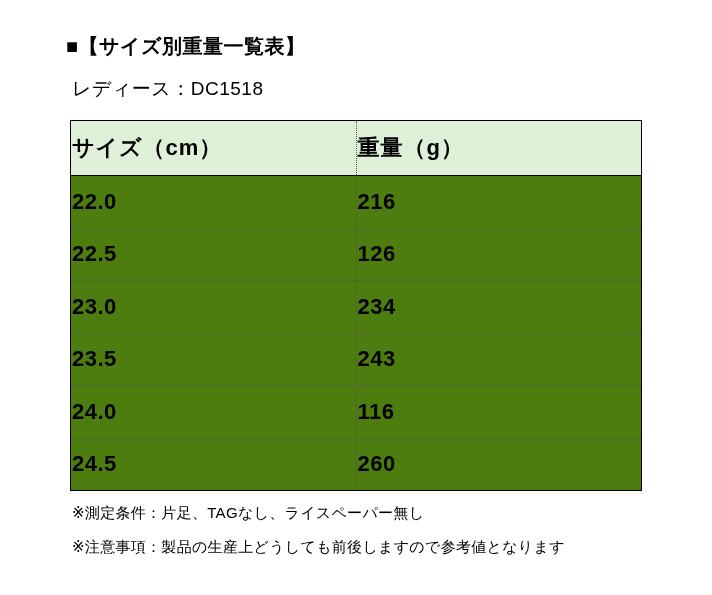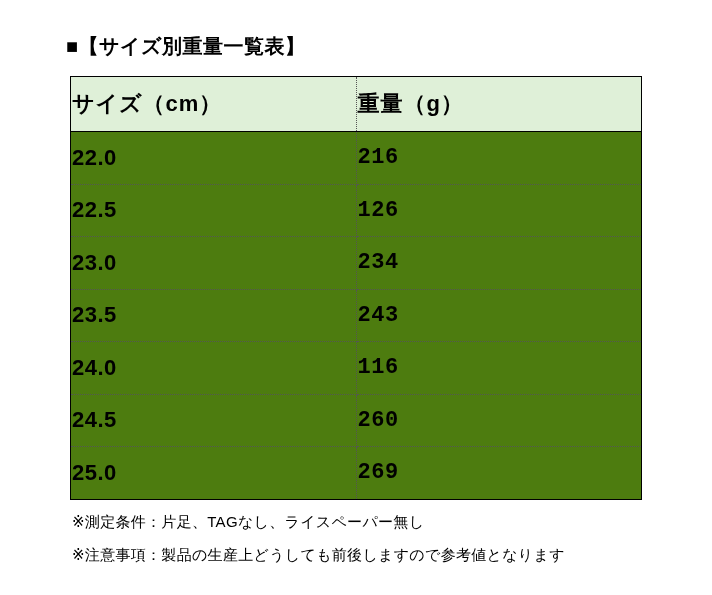--- a/index.html
+++ b/index.html
@@ -69,21 +69,20 @@
     font-weight: bold;
     height: 49.5px;
     background: #4d7c0f;
     letter-spacing: 0.5px;
   }
   table.weight-table tbody td:first-child {
     border-left: none;
   }
   table.weight-table tbody td:last-child {
     border-right: none;
-    font-family: Liberation Mono, monospace;
   }
   table.weight-table tbody tr:last-child td {
     border-bottom: none;
   }
   .note {
     font-size: 15px;
     margin: 12px 0 0 10px;
     letter-spacing: 0.3px;
     line-height: 1.3;
   }
@@ -91,20 +90,21 @@
     margin-top: 14px;
   }
 </style>
 </head>
 <body>
 
 <div class="page">
 
   <div class="title">■【サイズ別重量一覧表】</div>
 
+  <div class="subtitle">レディース：DC1518</div>
 
   <table class="weight-table">
     <thead>
       <tr>
         <th>サイズ（cm）</th>
         <th>重量（g）</th>
       </tr>
     </thead>
     <tbody>
       <tr>
@@ -124,24 +124,20 @@
         <td>243</td>
       </tr>
       <tr>
         <td>24.0</td>
         <td>116</td>
       </tr>
       <tr>
         <td>24.5</td>
         <td>260</td>
       </tr>
-      <tr>
-        <td>25.0</td>
-        <td>269</td>
-      </tr>
     </tbody>
   </table>
 
   <div class="note">※測定条件：片足、TAGなし、ライスペーパー無し</div>
 
   <div class="note">※注意事項：製品の生産上どうしても前後しますので参考値となります</div>
 
 </div>
 
 </body></html>

